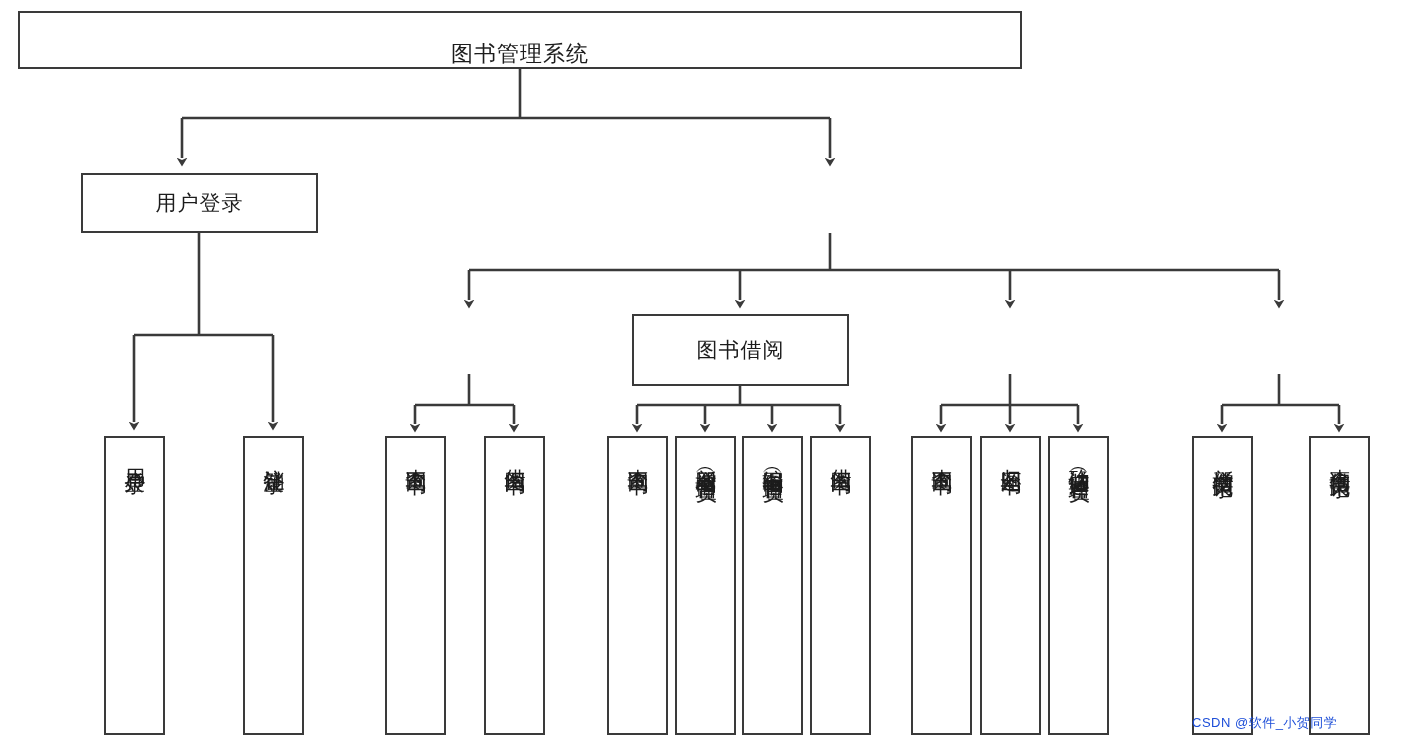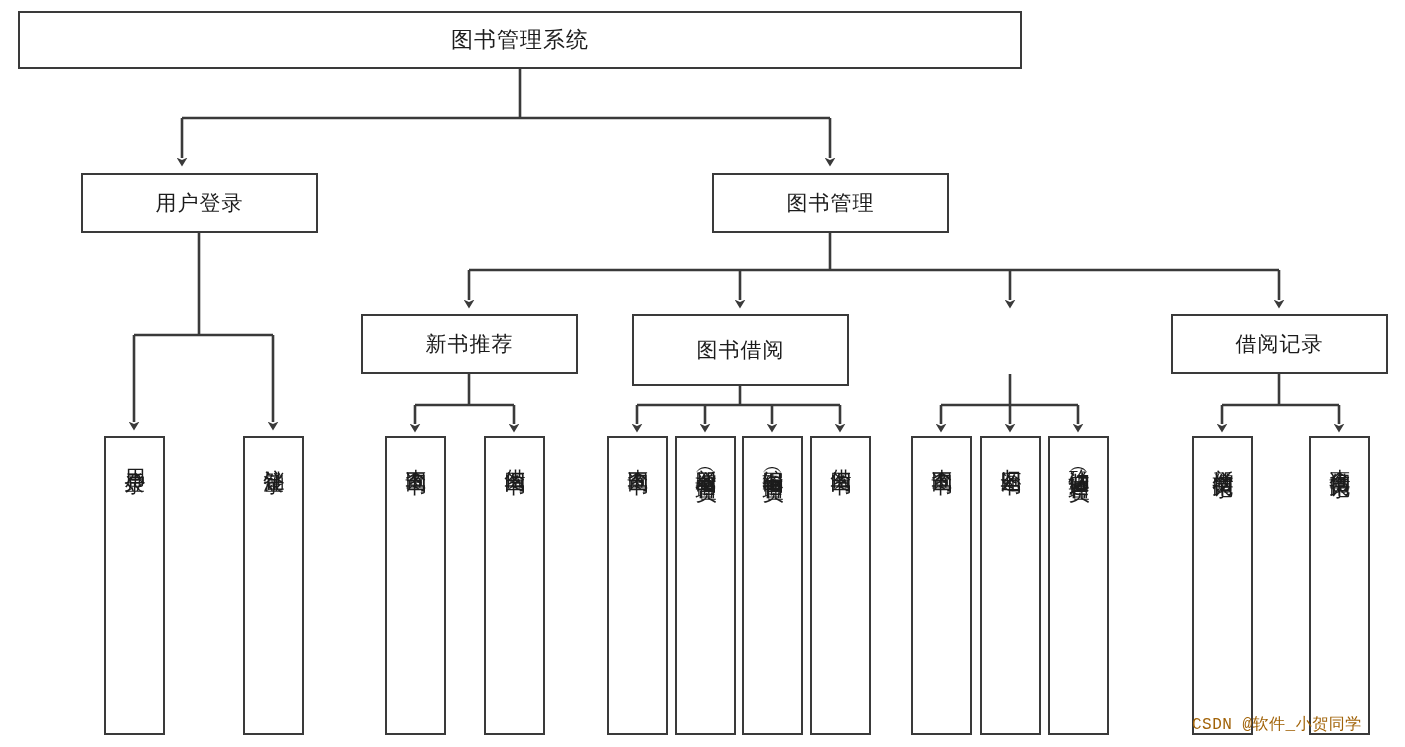--- a/index.html
+++ b/index.html
@@ -34,42 +34,43 @@
     justify-content: center;
     color: #1c1c1c;
   }
   .node.h {
     font-size: 21px;
     letter-spacing: 1px;
     line-height: 1.2;
   }
   .node.root {
     font-size: 22px;
+    align-items: flex-end;
   }
   .node.v {
     align-items: flex-start;
     justify-content: center;
     padding-top: 14px;
   }
   .node.v .vtext {
     writing-mode: vertical-rl;
     text-orientation: upright;
     font-size: 21px;
     line-height: 1.18;
     letter-spacing: 2px;
     white-space: nowrap;
     color: #1c1c1c;
   }
   .watermark {
     position: absolute;
-    font-size: 16px;
-    color: #a16207;
+    font-size: 13px;
+    color: #1d4ed8;
     white-space: nowrap;
     letter-spacing: 0.5px;
-    font-family: Liberation Mono, monospace;
+    font-family: Liberation Sans, sans-serif;
   }
 </style>
 </head>
 <body>
 
 <div id="canvas">
 
   <svg id="edges" viewBox="0 0 1405 747" xmlns="http://www.w3.org/2000/svg">
     <defs>
       <marker id="arrow" markerWidth="9" markerHeight="11" refX="0.5" refY="5.5" orient="auto" markerUnits="userSpaceOnUse">
@@ -120,32 +121,23 @@
     </g>
   </svg>
 
   <div class="node h root" style="left:18px; top:11px; width:1004px; height:58px;">
     <span>图书管理系统</span>
   </div>
 
   <div class="node h" style="left:81px; top:173px; width:237px; height:60px;">
     <span>用户登录</span>
   </div>
-  <div class="node h" style="left:712px; top:173px; width:237px; height:60px;">
-    <span>图书管理</span>
-  </div>
 
-  <div class="node h" style="left:361px; top:314px; width:217px; height:60px;">
-    <span>新书推荐</span>
-  </div>
   <div class="node h" style="left:632px; top:314px; width:217px; height:72px;">
     <span>图书借阅</span>
-  </div>
-  <div class="node h" style="left:1171px; top:314px; width:217px; height:60px;">
-    <span>借阅记录</span>
   </div>
 
   <div class="node v" style="left:104px; top:436px; width:61px; height:299px;">
     <span class="vtext">用户登录</span>
   </div>
   <div class="node v" style="left:243px; top:436px; width:61px; height:299px;">
     <span class="vtext">注销登录</span>
   </div>
 
   <div class="node v" style="left:385px; top:436px; width:61px; height:299px;">

